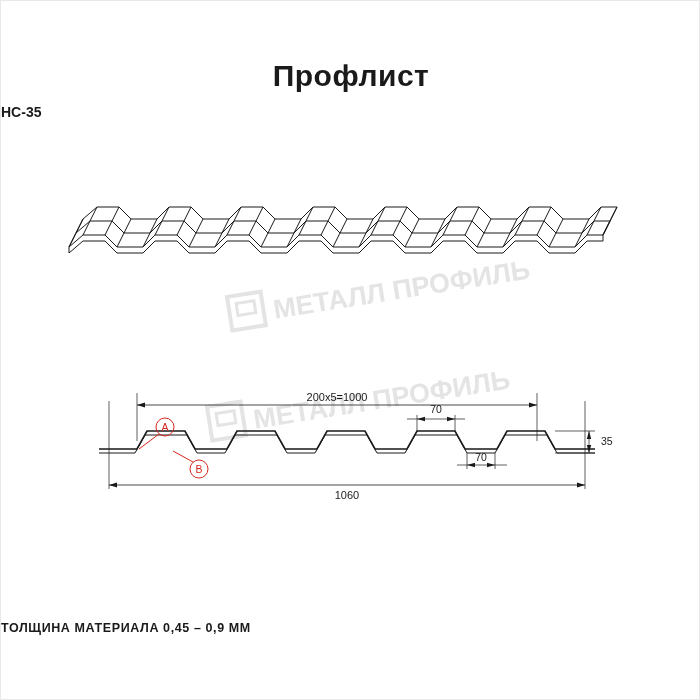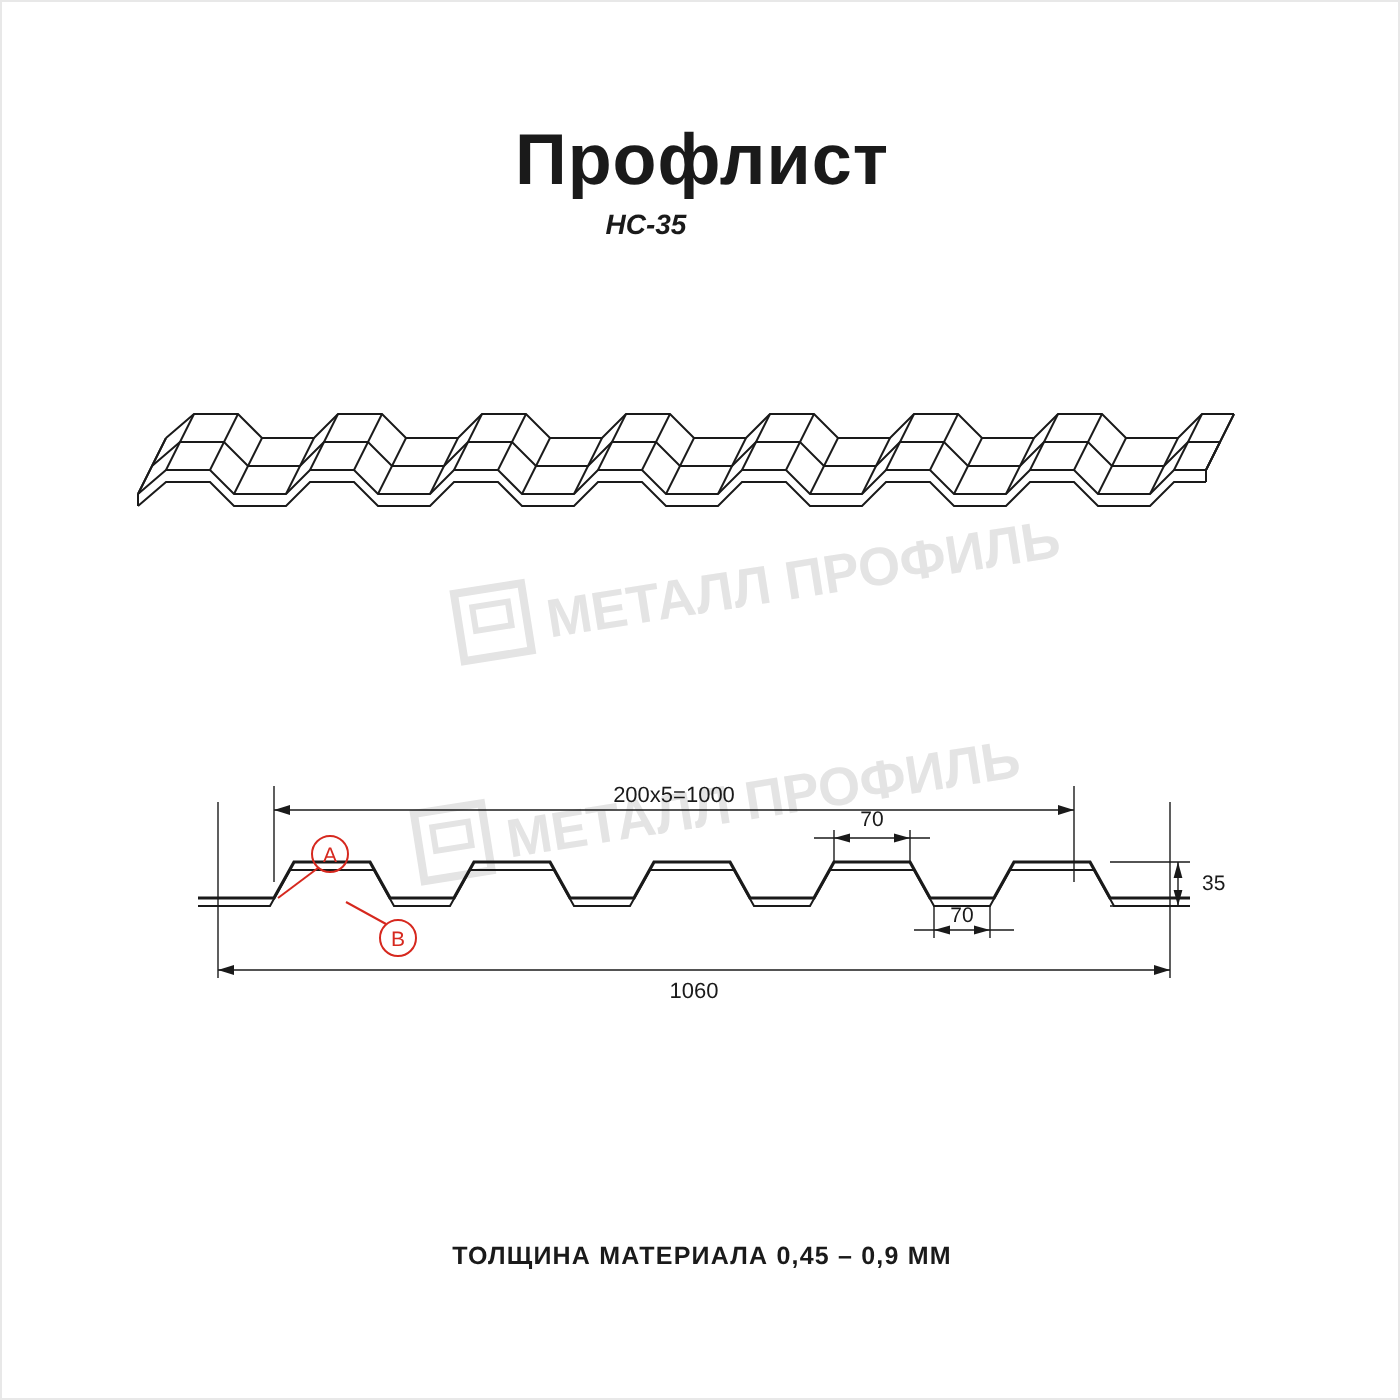--- a/index.html
+++ b/index.html
@@ -21,42 +21,39 @@
     height: 700px;
     box-sizing: border-box;
     border: 1px solid #e8e8e8;
   }
   .title {
     position: absolute;
     top: 58px;
     left: 0;
     width: 700px;
     text-align: center;
-    font-size: 36px;
+    font-size: 30px;
     font-weight: bold;
     letter-spacing: 0.5px;
     color: #1a1a1a;
   }
   .subtitle {
     position: absolute;
     top: 103px;
     left: 0;
     width: 644px;
-    text-align: center;
     font-size: 14px;
     font-weight: bold;
     color: #1a1a1a;
-    font-style: italic;
   }
   .footnote {
     position: absolute;
     top: 620px;
     left: 0;
     width: 700px;
-    text-align: center;
     font-size: 12.5px;
     font-weight: bold;
     letter-spacing: 0.6px;
     color: #1a1a1a;
   }
   .iso-wrap {
     position: absolute;
     left: 60px;
     top: 170px;
     width: 580px;

